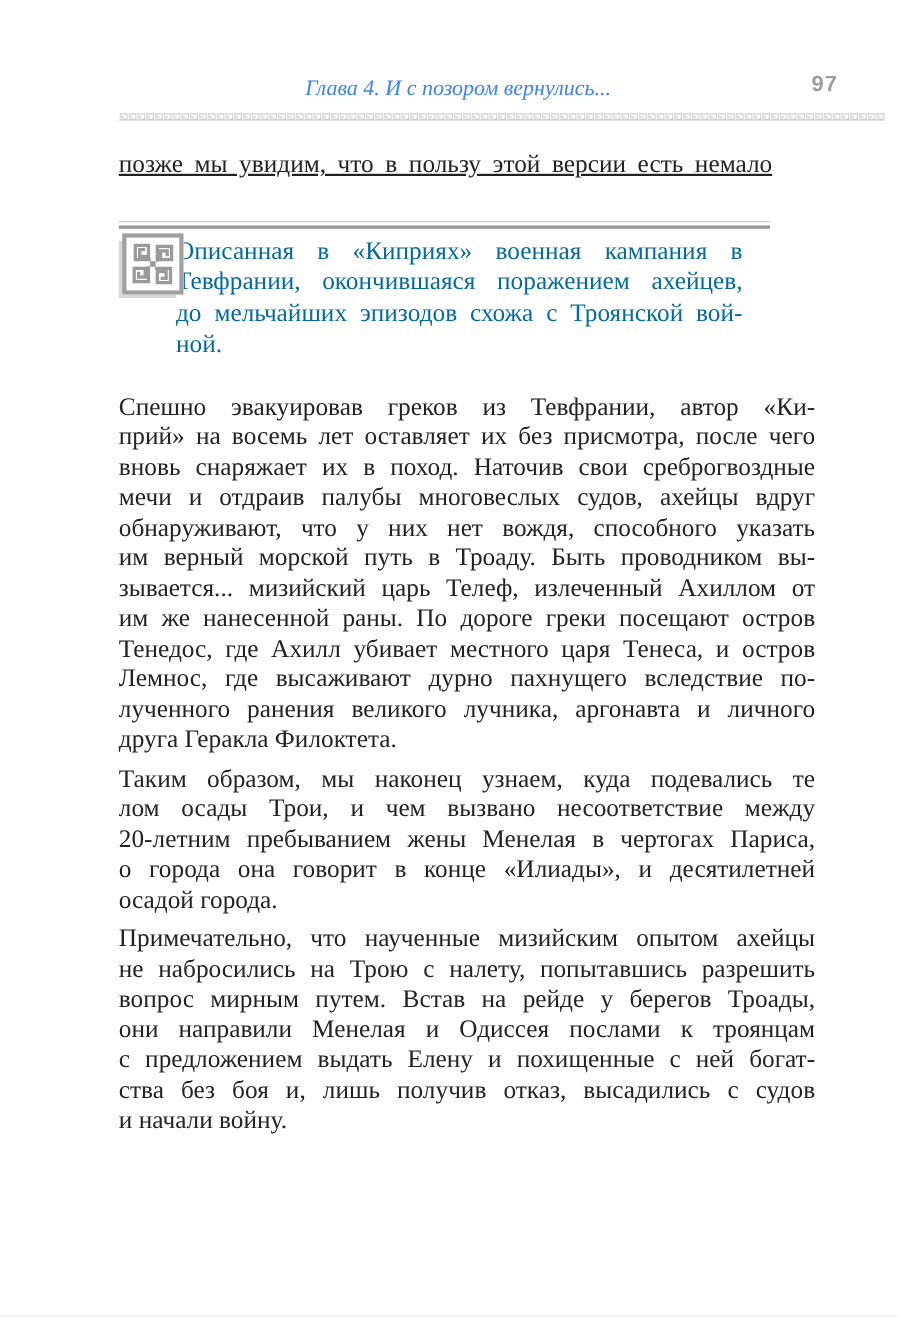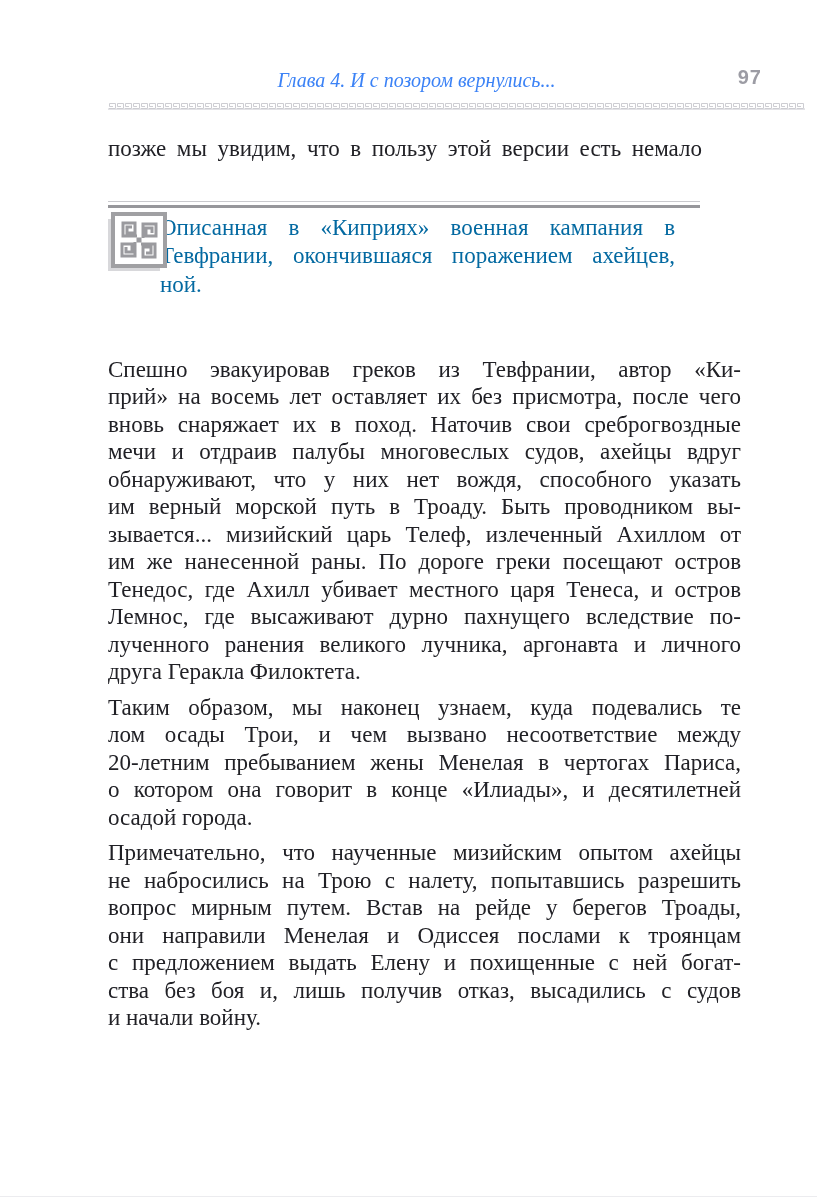--- a/index.html
+++ b/index.html
@@ -52,21 +52,21 @@
     position: absolute;
     top: 135px;
     left: 108px;
     width: 633px;
     font-size: 23px;
     line-height: 27.5px;
   }
   .para .line { text-align: justify; text-align-last: justify; }
   .para .line.last { text-align-last: left; }
 
-  .intro { width: 594px; }
+  .intro { width: 594px; text-decoration: underline; }
 
   
   .callout { margin-top: 38px; }
   .callout-rule {
     box-sizing: border-box;
     width: 592px;
     height: 7px;
     border-top: 1px solid #c9c9cd;
     border-bottom: 3px solid #97979b;
   }
@@ -123,20 +123,21 @@
             <path d="M26,24 H12 V11 H24 V21 H16 V15 H21"></path>
             <path d="M26,24 H12 V11 H24 V21 H16 V15 H21" transform="rotate(90 28 28)"></path>
             <path d="M26,24 H12 V11 H24 V21 H16 V15 H21" transform="rotate(180 28 28)"></path>
             <path d="M26,24 H12 V11 H24 V21 H16 V15 H21" transform="rotate(270 28 28)"></path>
           </g>
           <rect x="25.5" y="25.5" width="5" height="5" fill="#9a9a9e"></rect>
         </svg>
         <div class="callout-text para">
             <div class="line">Описанная в «Киприях» военная кампания в</div>
             <div class="line">Тевфрании, окончившаяся поражением ахейцев,</div>
+            <div class="line">до мельчайших эпизодов схожа с Троянской вой-</div>
             <div class="line last">ной.</div>
           </div>
       </div>
     </section>
 
     <section class="para para-std para-first">
         <div class="line">Спешно эвакуировав греков из Тевфрании, автор «Ки-</div>
         <div class="line">прий» на восемь лет оставляет их без присмотра, после чего</div>
         <div class="line">вновь снаряжает их в поход. Наточив свои среброгвоздные</div>
         <div class="line">мечи и отдраив палубы многовеслых судов, ахейцы вдруг</div>
@@ -147,21 +148,21 @@
         <div class="line">Тенедос, где Ахилл убивает местного царя Тенеса, и остров</div>
         <div class="line">Лемнос, где высаживают дурно пахнущего вследствие по-</div>
         <div class="line">лученного ранения великого лучника, аргонавта и личного</div>
         <div class="line last">друга Геракла Филоктета.</div>
       </section>
 
     <section class="para para-std">
         <div class="line">Таким образом, мы наконец узнаем, куда подевались те</div>
         <div class="line">лом осады Трои, и чем вызвано несоответствие между</div>
         <div class="line">20-летним пребыванием жены Менелая в чертогах Париса,</div>
-        <div class="line">о котором она говорит в конце «Илиады», и десятилетней</div>
+        <div class="line">о города она говорит в конце «Илиады», и десятилетней</div>
         <div class="line last">осадой города.</div>
       </section>
 
     <section class="para para-std">
         <div class="line">Примечательно, что наученные мизийским опытом ахейцы</div>
         <div class="line">не набросились на Трою с налету, попытавшись разрешить</div>
         <div class="line">вопрос мирным путем. Встав на рейде у берегов Троады,</div>
         <div class="line">они направили Менелая и Одиссея послами к троянцам</div>
         <div class="line">с предложением выдать Елену и похищенные с ней богат-</div>
         <div class="line">ства без боя и, лишь получив отказ, высадились с судов</div>

